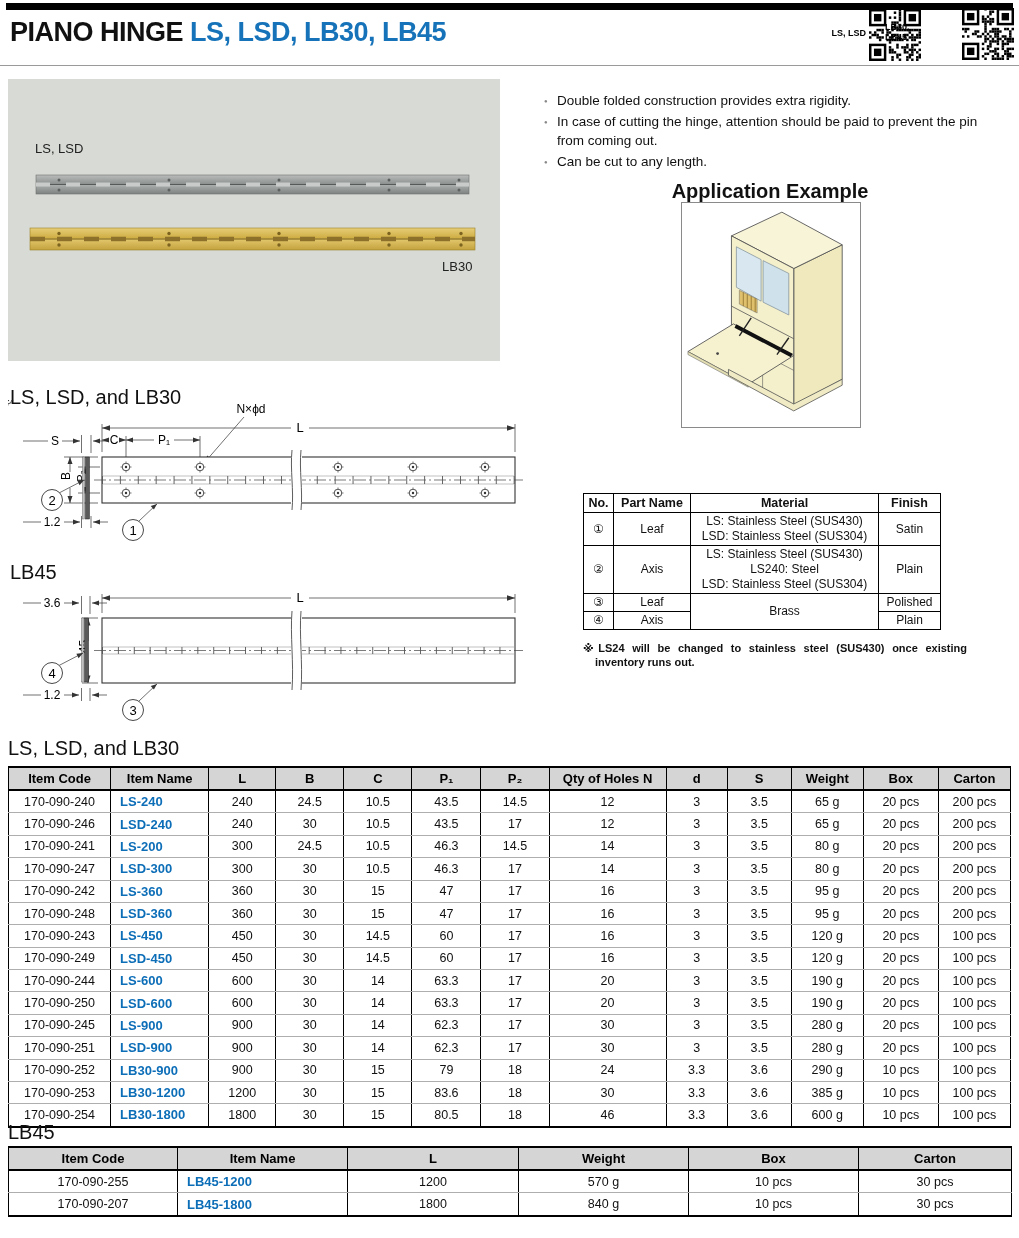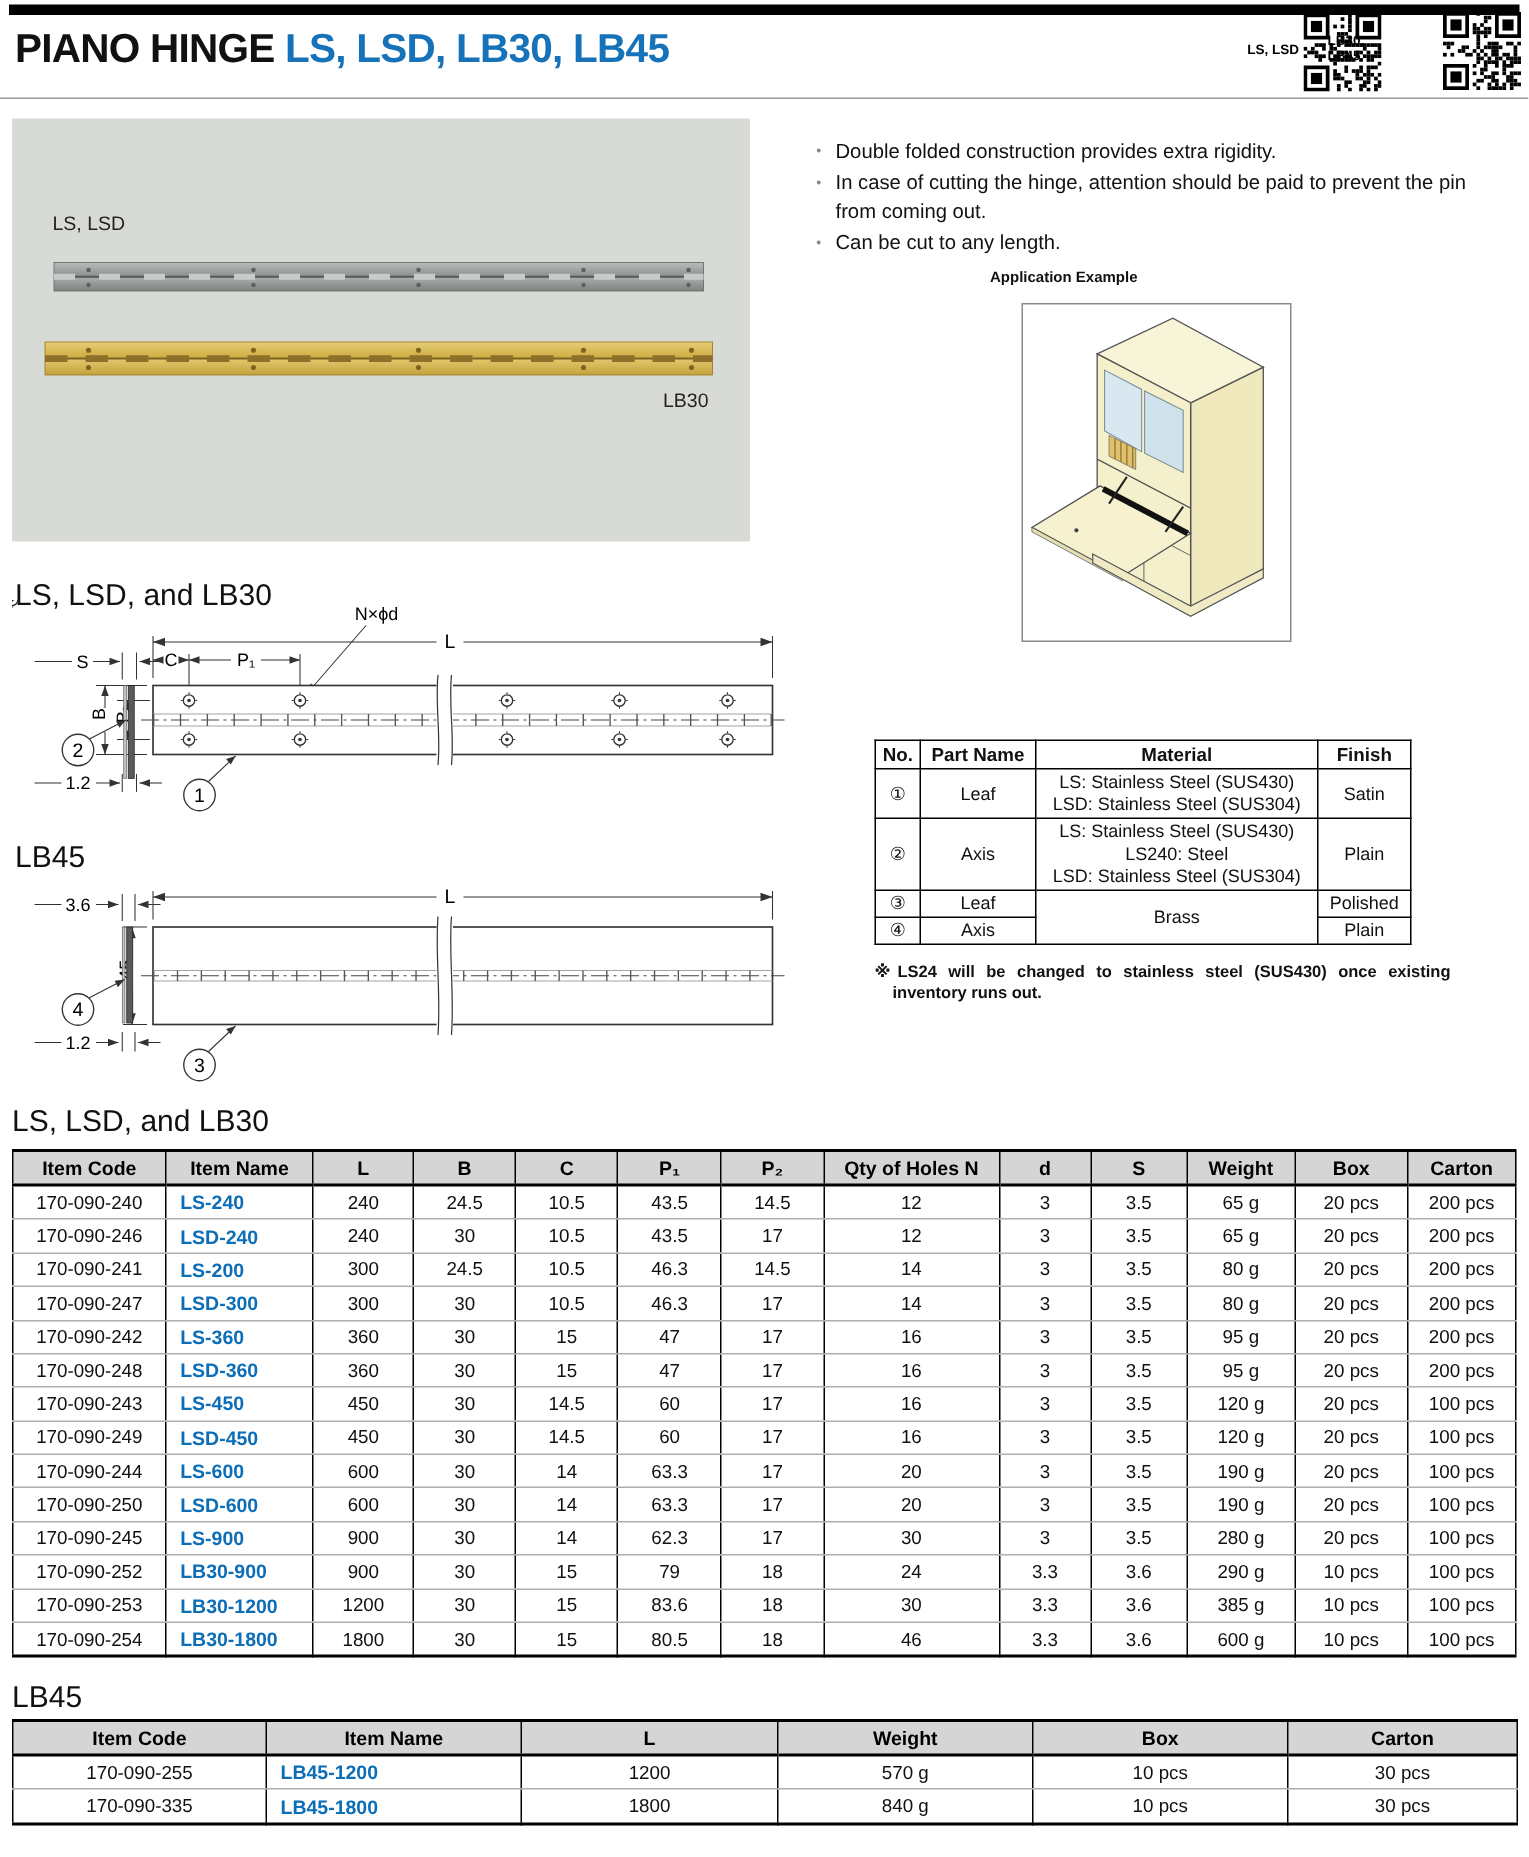--- a/index.html
+++ b/index.html
@@ -10,21 +10,21 @@
   .pagetitle{left:10px;top:17px;font-size:27px;font-weight:bold;letter-spacing:-0.5px;white-space:nowrap}
   .pagetitle .blue{color:#1673b9}
   .hdrline{left:0;top:65px;width:1019px;height:0;border-top:1px solid #9a9a9a}
   .qrlabel{font-size:9px;font-weight:bold;line-height:10px;color:#000}
   .photo{left:8px;top:79px;width:492px;height:282px;background:#d8dbd5}
   .photolabel{font-size:13px;color:#222}
   .features{left:530px;top:77px;width:486px}
   .features ul{margin:14px;padding:0;list-style:none}
   .features li{font-size:13.5px;line-height:19px;padding-left:13px;position:relative;margin-bottom:2px}
   .features li::before{content:"●";position:absolute;left:0;top:1px;font-size:6px;color:#888}
-  .apptitle{left:660px;top:180px;width:220px;text-align:left;font-size:10px;font-weight:bold}
+  .apptitle{left:660px;top:180px;width:220px;text-align:center;font-size:20px;font-weight:bold}
   .appbox{left:681px;top:202px;width:178px;height:224px;border:1px solid #8a8a8a;background:#fff}
   .secheading{font-size:20px;font-weight:normal}
   
   .tblwrap{left:8px;width:1003px}
   table.tbl{border-collapse:collapse;table-layout:fixed;width:100%;border:1px solid #000;border-top:2.5px solid #000;border-bottom:2px solid #000}
   table.tbl th{background:#d5d5d5;border-bottom:2px solid #000;font-size:13px;font-weight:bold;padding:3px 2px;color:#000}
   table.tbl td{font-size:12.5px;text-align:center;padding:3.2px 2px;border-bottom:1px solid #aeaeae;color:#111}
   table.tbl th+th, table.tbl td+td{border-left:1px solid #000}
   table.tbl td.accent{color:#0d6eb8;font-weight:bold;text-align:left;padding-left:9px;font-size:13px}
   table.tbl td:first-child{font-size:12.5px}
@@ -809,20 +809,35 @@
           <td>62.3</td>
           <td>17</td>
           <td>30</td>
           <td>3</td>
           <td>3.5</td>
           <td>280 g</td>
           <td>20 pcs</td>
           <td>100 pcs</td>
         </tr>
         <tr>
+          <td>170-090-251</td>
+          <td class="accent">LSD-900</td>
+          <td>900</td>
+          <td>30</td>
+          <td>14</td>
+          <td>62.3</td>
+          <td>17</td>
+          <td>30</td>
+          <td>3</td>
+          <td>3.5</td>
+          <td>280 g</td>
+          <td>20 pcs</td>
+          <td>100 pcs</td>
+        </tr>
+        <tr>
           <td>170-090-252</td>
           <td class="accent">LB30-900</td>
           <td>900</td>
           <td>30</td>
           <td>15</td>
           <td>79</td>
           <td>18</td>
           <td>24</td>
           <td>3.3</td>
           <td>3.6</td>
@@ -888,21 +903,21 @@
     <tbody>
         <tr>
           <td>170-090-255</td>
           <td class="accent">LB45-1200</td>
           <td>1200</td>
           <td>570 g</td>
           <td>10 pcs</td>
           <td>30 pcs</td>
         </tr>
         <tr>
-          <td>170-090-335</td>
+          <td>170-090-207</td>
           <td class="accent">LB45-1800</td>
           <td>1800</td>
           <td>840 g</td>
           <td>10 pcs</td>
           <td>30 pcs</td>
         </tr>
       </tbody>
   </table>
 </div>
 

